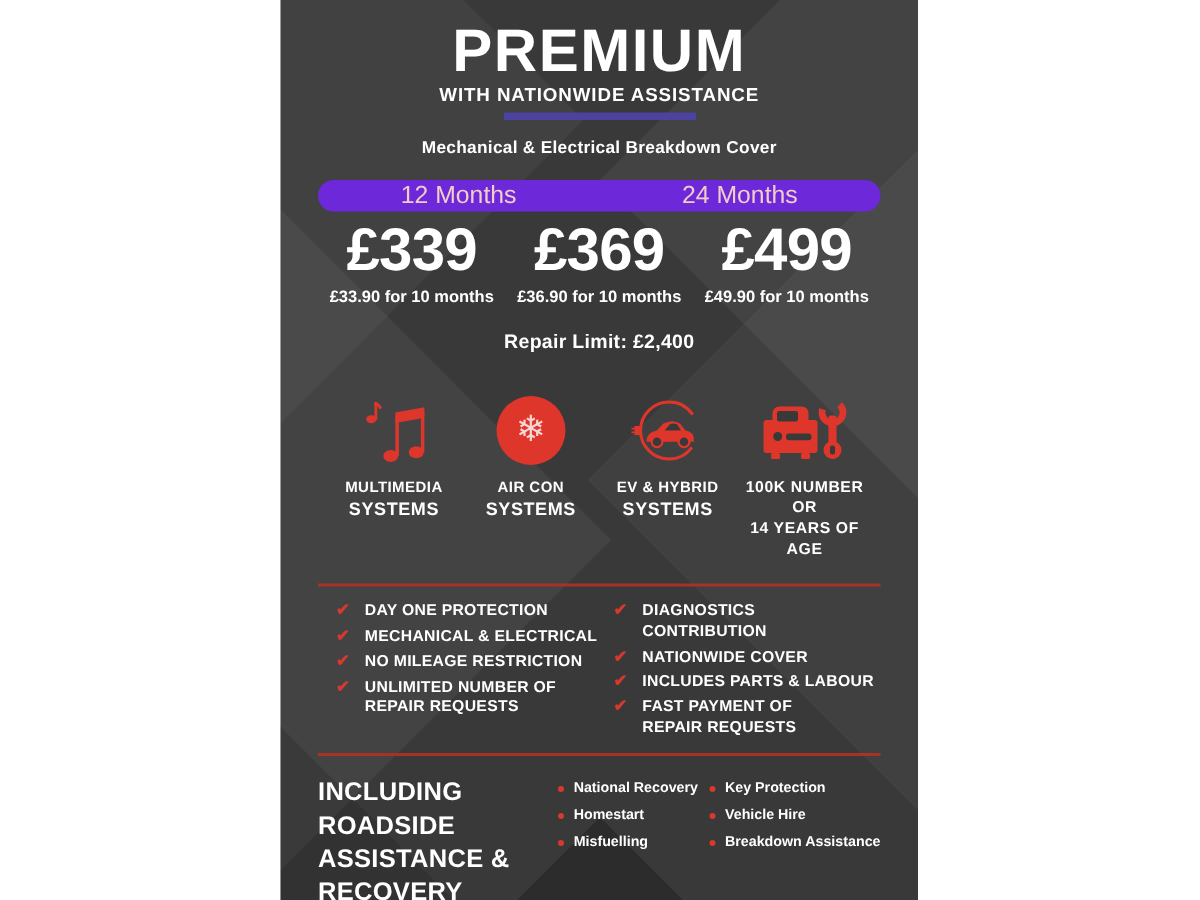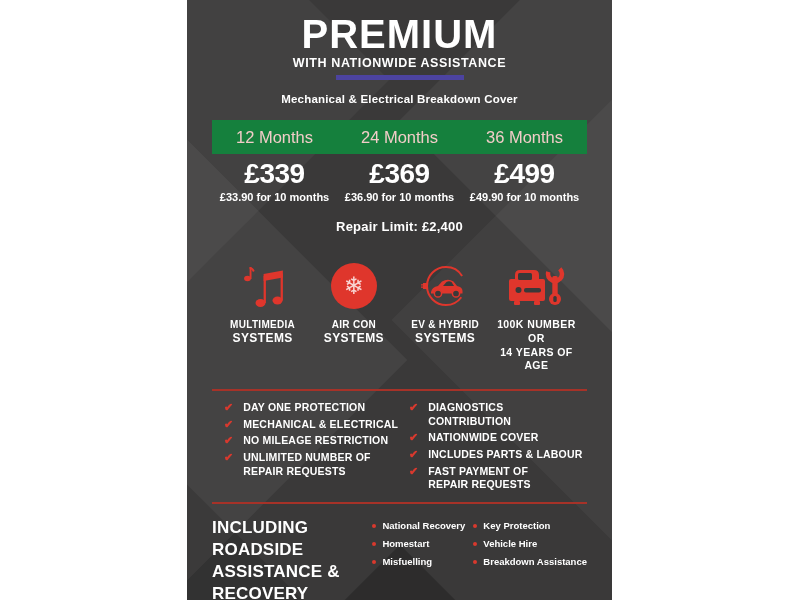--- a/index.html
+++ b/index.html
@@ -30,27 +30,27 @@
 
   
   .header { text-align:center; padding-top:13px; }
   .title { font-size:40px; font-weight:bold; letter-spacing:1px; line-height:1.05; }
   .subtitle { font-size:12.5px; font-weight:bold; letter-spacing:0.6px; margin-top:1px; }
   .divider { width:128px; height:5px; margin:5px auto 0; background:#4c43a0; }
   .tagline { font-size:11.5px; font-weight:bold; margin-top:13px; letter-spacing:0.2px; }
 
   
   .price-bar {
-    margin:15px 25px 0; height:34px; background:#15803d;
-    display:flex; align-items:center;
+    margin:15px 25px 0; height:21px; background:#6d28d9;
+    display:flex; align-items:center;border-radius:14px;
   }
   .price-bar .term { flex:1; text-align:center; font-size:16.5px; color:#f2cdc8; font-weight:normal; }
   .price-row { display:flex; margin:4px 25px 0; }
   .price-col { flex:1; text-align:center; }
-  .price { font-size:28px; font-weight:bold; line-height:1.12; letter-spacing:-0.5px; }
+  .price { font-size:40px; font-weight:bold; line-height:1.12; letter-spacing:-0.5px; }
   .monthly { font-size:11px; font-weight:bold; margin-top:2px; }
   .repair-limit { text-align:center; font-size:13px; font-weight:bold; margin-top:16px; letter-spacing:0.2px; }
 
   
   .icons-row { display:flex; justify-content:space-between; margin:26px 30px 0; }
   .icon-col { width:92px; text-align:center; }
   .icon-box { height:52px; display:flex; align-items:center; justify-content:center; }
   .icon-label { margin-top:6px; font-size:10px; line-height:1.3; }
   .icon-label .l1 { font-weight:bold; letter-spacing:0.3px; }
   .icon-label .l2 { font-weight:bold; font-size:12px; letter-spacing:0.4px; }
@@ -106,21 +106,20 @@
     <div class="header">
       <div class="title">PREMIUM</div>
       <div class="subtitle">WITH NATIONWIDE ASSISTANCE</div>
       <div class="divider"></div>
       <div class="tagline">Mechanical &amp; Electrical Breakdown Cover</div>
     </div>
 
     <div class="price-bar">
       <div class="term">12 Months</div>
       <div class="term">24 Months</div>
-      <div class="term">36 Months</div>
     </div>
     <div class="price-row">
       <div class="price-col">
         <div class="price">£339</div>
         <div class="monthly">£33.90 for 10 months</div>
       </div>
       <div class="price-col">
         <div class="price">£369</div>
         <div class="monthly">£36.90 for 10 months</div>
       </div>

